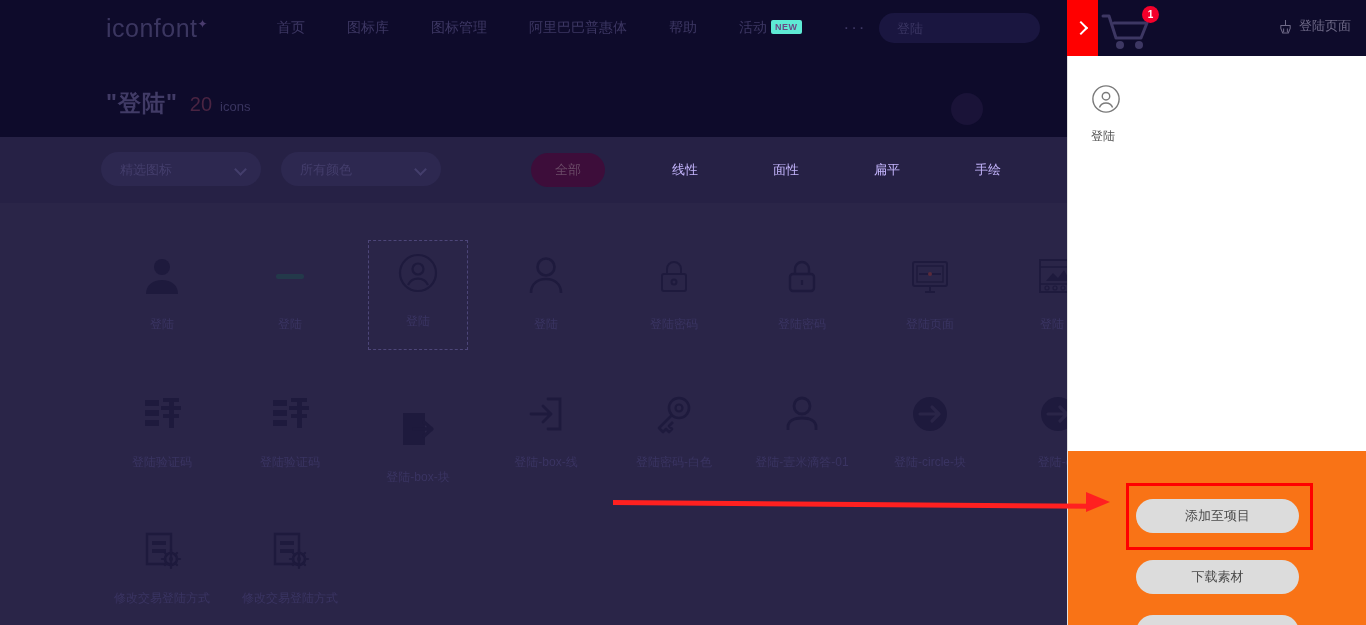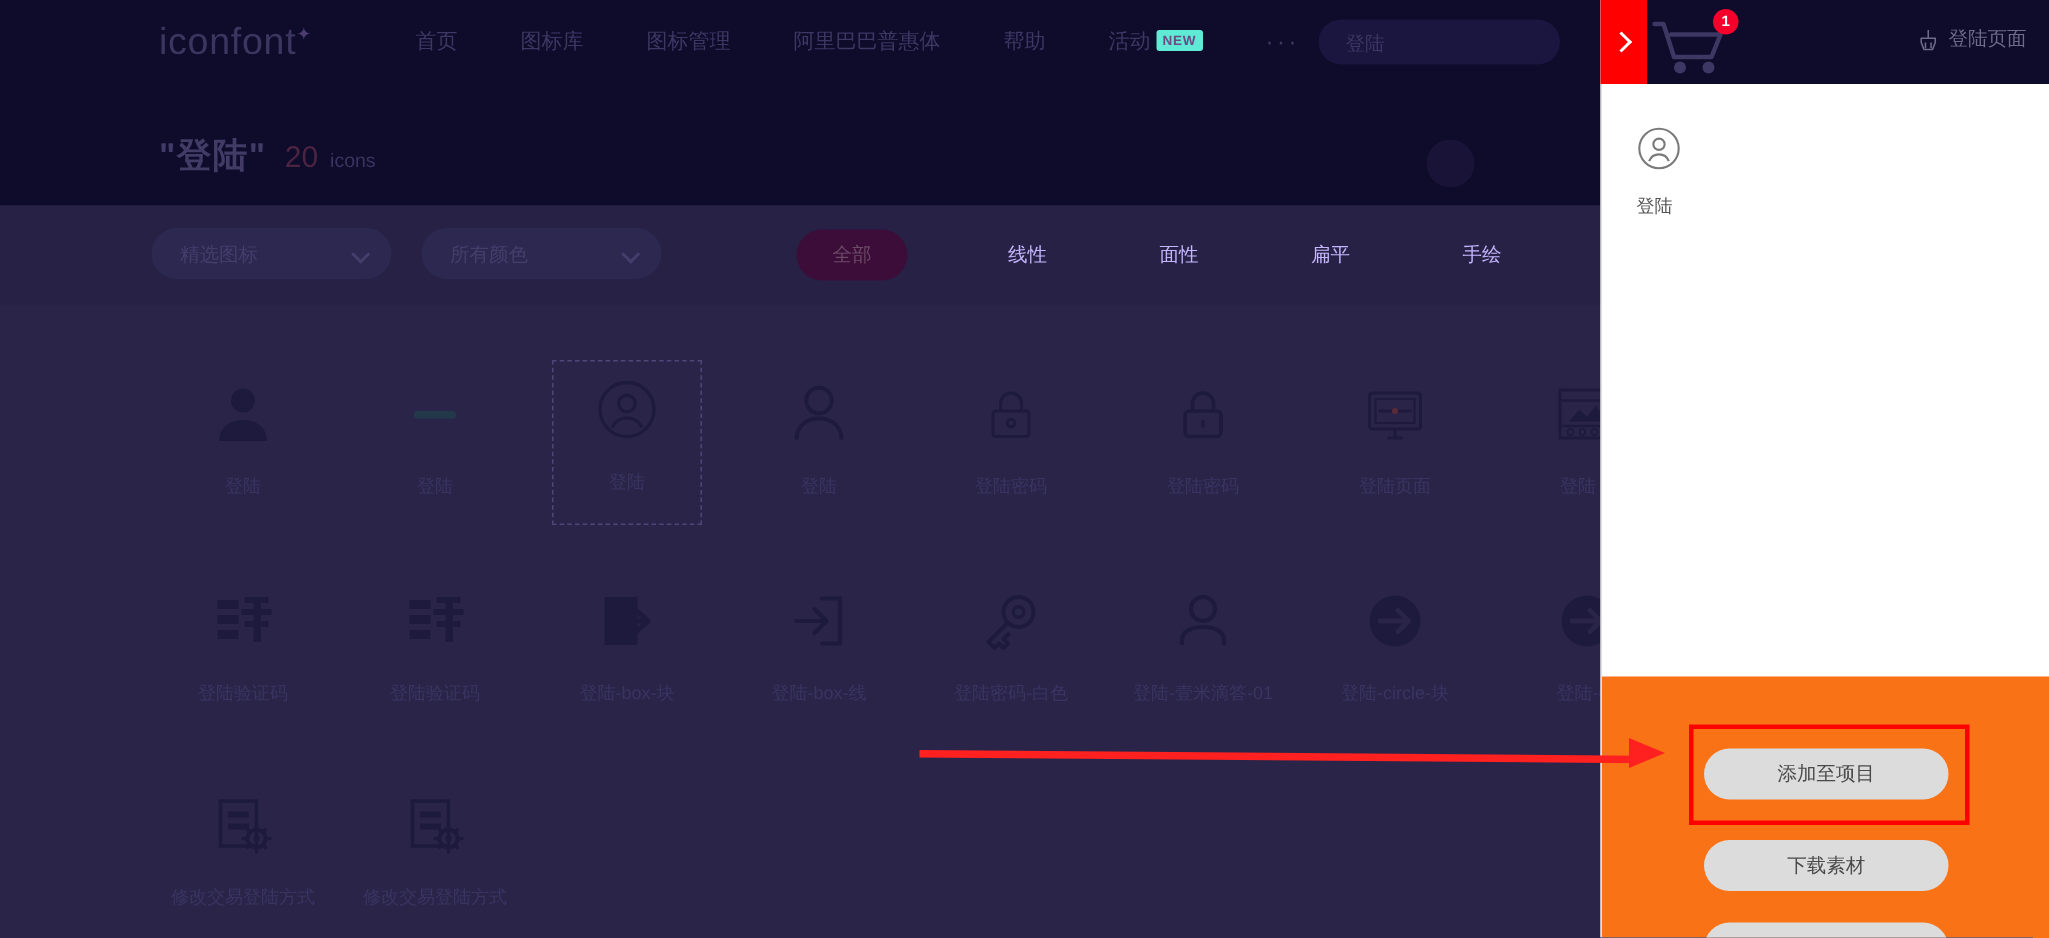--- a/index.html
+++ b/index.html
@@ -316,21 +316,21 @@
               <rect x="5" y="18" width="14" height="6"></rect>
               <rect x="5" y="28" width="14" height="6"></rect>
               <rect x="23" y="6" width="16" height="4"></rect>
               <rect x="21" y="14" width="20" height="4"></rect>
               <rect x="29" y="10" width="5" height="26"></rect>
               <rect x="23" y="22" width="16" height="4"></rect>
             </svg>
           </div>
           <div class="cap">登陆验证码</div>
         </div>
-        <div class="cell" style="left: 354px; top: 179px;">
+        <div class="cell" style="left: 354px; top: 194px;">
           <div class="ico">
             <svg width="44" height="44" viewBox="0 0 44 44" fill="none">
               <path d="M7 6h22v32H7z" fill="#1e1a3d"></path>
               <path d="M18 22h16M28 15l8 7-8 7" stroke="#1e1a3d" stroke-width="3.4" stroke-linecap="round" stroke-linejoin="round"></path>
             </svg>
           </div>
           <div class="cap">登陆-box-块</div>
         </div>
         <div class="cell" style="left: 482px; top: 179px;">
           <div class="ico">

